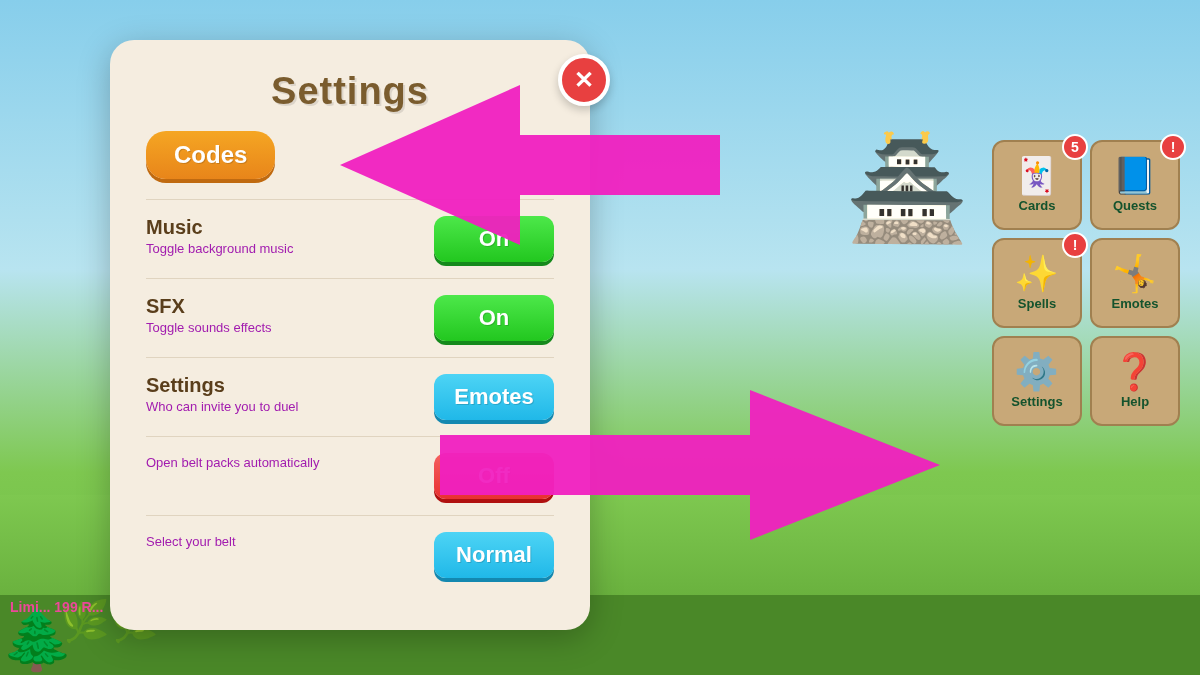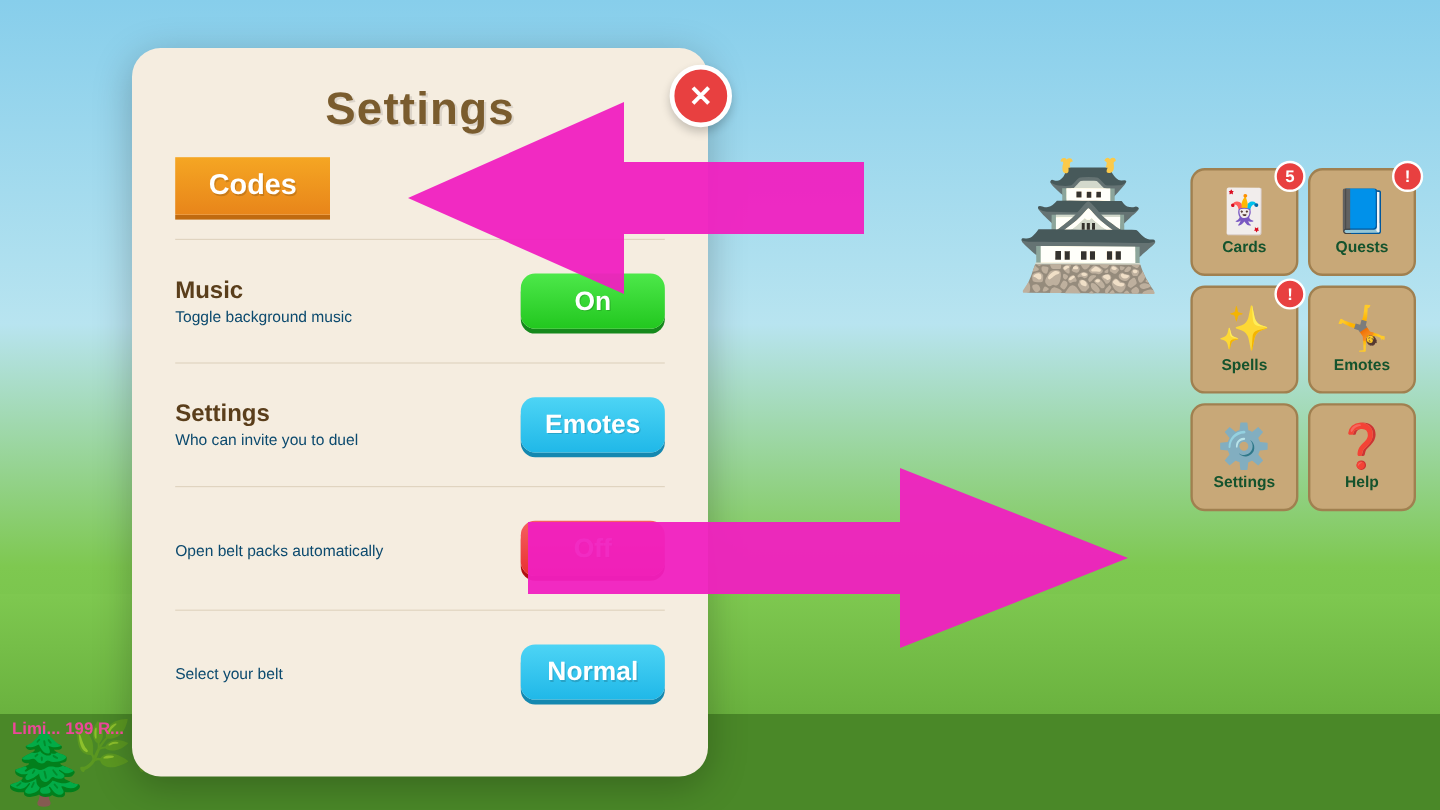--- a/index.html
+++ b/index.html
@@ -63,52 +63,51 @@
       z-index: 20;
       box-shadow: 0 4px 8px rgba(0,0,0,0.2);
     }
 
     
     .codes-btn {
       background: linear-gradient(180deg, #f5a623 0%, #e8851a 100%);
       color: white;
       font-size: 24px;
       font-weight: 900;
-      border-radius: 0;
+      border-radius: 20px;
       padding: 10px 28px;
       border: none;
       cursor: pointer;
       display: inline-block;
       margin-bottom: 20px;
       text-shadow: 1px 1px 0 rgba(0,0,0,0.15);
       box-shadow: 0 4px 0 #c06a10;
     }
 
     
     .setting-row {
       display: flex;
-      align-items: center;
       justify-content: space-between;
-      padding: 28px 0;
+      padding: 16px 0;
       border-top: 1px solid #e0d4c0;
     }
 
     .setting-info {
       flex: 1;
     }
 
     .setting-label {
       font-size: 20px;
       font-weight: 900;
       color: #5a3e1b;
     }
 
     .setting-desc {
       font-size: 13px;
-      color: #0c4a6e;
+      color: #a21caf;
       font-weight: normal;
       margin-top: 2px;
     }
 
     .setting-btn {
       min-width: 120px;
       padding: 10px 20px;
       border-radius: 12px;
       border: none;
       font-size: 22px;
@@ -307,20 +306,27 @@
   <div id="settings-rows">
       <div class="setting-row">
         <div class="setting-info">
           <div class="setting-label">Music</div>
           <div class="setting-desc">Toggle background music</div>
         </div>
         <button class="setting-btn btn-green">On</button>
       </div>
       <div class="setting-row">
         <div class="setting-info">
+          <div class="setting-label">SFX</div>
+          <div class="setting-desc">Toggle sounds effects</div>
+        </div>
+        <button class="setting-btn btn-green">On</button>
+      </div>
+      <div class="setting-row">
+        <div class="setting-info">
           <div class="setting-label">Settings</div>
           <div class="setting-desc">Who can invite you to duel</div>
         </div>
         <button class="setting-btn btn-blue">Emotes</button>
       </div>
       <div class="setting-row">
         <div class="setting-info">
           <div class="setting-desc">Open belt packs automatically</div>
         </div>
         <button class="setting-btn btn-red">Off</button>

